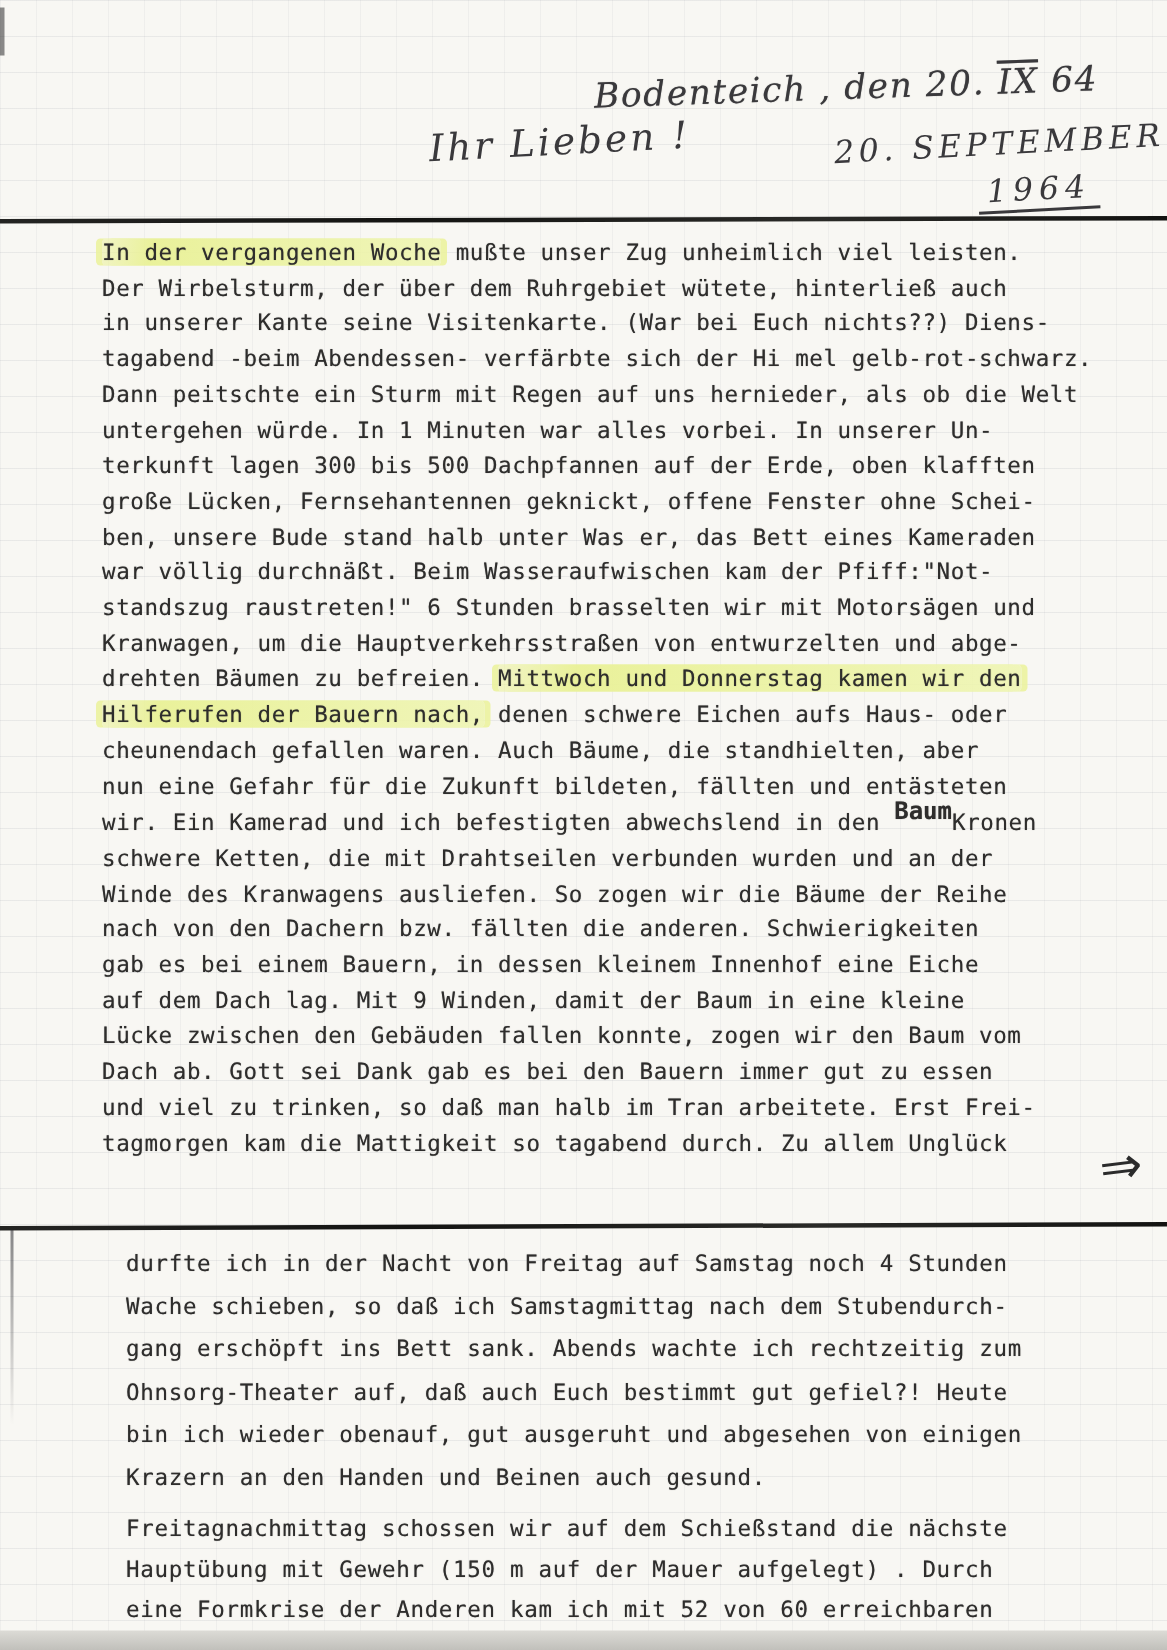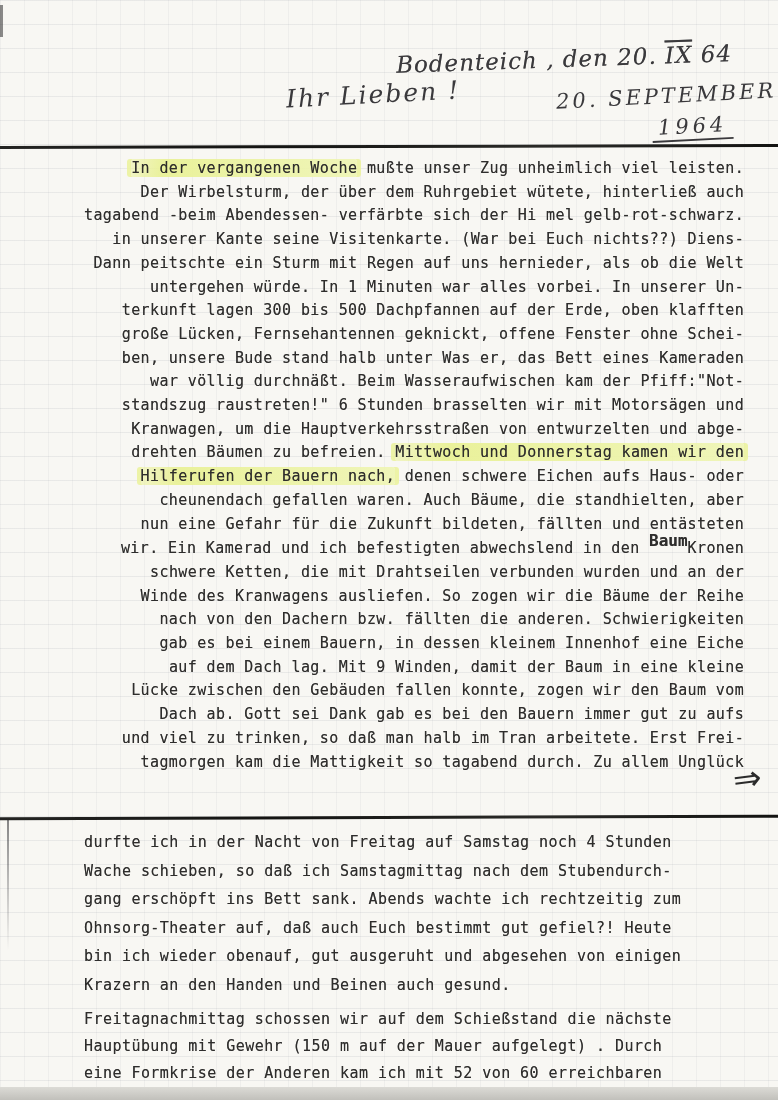--- a/index.html
+++ b/index.html
@@ -58,45 +58,45 @@
     <div class="hw hw-dateline">
         <div class="tline"><span>Bodenteich , den 20. </span><span class="ov">IX</span><span> 64</span></div>
       </div>
     <div class="hw hw-salutation">Ihr Lieben !</div>
     <div class="hw hw-month">20. SEPTEMBER</div>
     <div class="hw hw-year">1964</div>
   </div>
 
   <div class="rule rule-top"></div>
 
-  <div class="textblock tb1" style="top:157px;left:84px;text-align:right;">
+  <div class="textblock tb1" style="top:157px;left:68px;">
       <div class="tline"><span class="hl">In der vergangenen Woche</span><span> mußte unser Zug unheimlich viel leisten.</span></div>
       <div class="tline"><span>Der Wirbelsturm, der über dem Ruhrgebiet wütete, hinterließ auch</span></div>
+      <div class="tline"><span>in unserer Kante seine Visitenkarte. (War bei Euch nichts??) Diens-</span></div>
       <div class="tline"><span>tagabend -beim Abendessen- verfärbte sich der Hi mel gelb-rot-schwarz.</span></div>
-      <div class="tline"><span>in unserer Kante seine Visitenkarte. (War bei Euch nichts??) Diens-</span></div>
       <div class="tline"><span>Dann peitschte ein Sturm mit Regen auf uns hernieder, als ob die Welt</span></div>
       <div class="tline"><span>untergehen würde. In 1 Minuten war alles vorbei. In unserer Un-</span></div>
       <div class="tline"><span>terkunft lagen 300 bis 500 Dachpfannen auf der Erde, oben klafften</span></div>
       <div class="tline"><span>große Lücken, Fernsehantennen geknickt, offene Fenster ohne Schei-</span></div>
       <div class="tline"><span>ben, unsere Bude stand halb unter Was er, das Bett eines Kameraden</span></div>
       <div class="tline"><span>war völlig durchnäßt. Beim Wasseraufwischen kam der Pfiff:"Not-</span></div>
       <div class="tline"><span>standszug raustreten!" 6 Stunden brasselten wir mit Motorsägen und</span></div>
       <div class="tline"><span>Kranwagen, um die Hauptverkehrsstraßen von entwurzelten und abge-</span></div>
       <div class="tline"><span>drehten Bäumen zu befreien. </span><span class="hl">Mittwoch und Donnerstag kamen wir den</span></div>
       <div class="tline"><span class="hl">Hilferufen der Bauern nach,</span><span> denen schwere Eichen aufs Haus- oder</span></div>
       <div class="tline"><span>cheunendach gefallen waren. Auch Bäume, die standhielten, aber</span></div>
       <div class="tline"><span>nun eine Gefahr für die Zukunft bildeten, fällten und entästeten</span></div>
       <div class="tline"><span>wir. Ein Kamerad und ich befestigten abwechslend in den </span><span class="sup">Baum</span><span>Kronen</span></div>
       <div class="tline"><span>schwere Ketten, die mit Drahtseilen verbunden wurden und an der</span></div>
       <div class="tline"><span>Winde des Kranwagens ausliefen. So zogen wir die Bäume der Reihe</span></div>
       <div class="tline"><span>nach von den Dachern bzw. fällten die anderen. Schwierigkeiten</span></div>
       <div class="tline"><span>gab es bei einem Bauern, in dessen kleinem Innenhof eine Eiche</span></div>
       <div class="tline"><span>auf dem Dach lag. Mit 9 Winden, damit der Baum in eine kleine</span></div>
       <div class="tline"><span>Lücke zwischen den Gebäuden fallen konnte, zogen wir den Baum vom</span></div>
-      <div class="tline"><span>Dach ab. Gott sei Dank gab es bei den Bauern immer gut zu aufs</span></div>
+      <div class="tline"><span>Dach ab. Gott sei Dank gab es bei den Bauern immer gut zu essen</span></div>
       <div class="tline"><span>und viel zu trinken, so daß man halb im Tran arbeitete. Erst Frei-</span></div>
       <div class="tline"><span>tagmorgen kam die Mattigkeit so tagabend durch. Zu allem Unglück</span></div>
     </div>
 
   <div class="arrow">⇒</div>
 
   <div class="rule rule-mid"></div>
   <div class="page2-edge"></div>
 
   <div class="textblock tb2 para1" style="top:828px;left:84px;">

